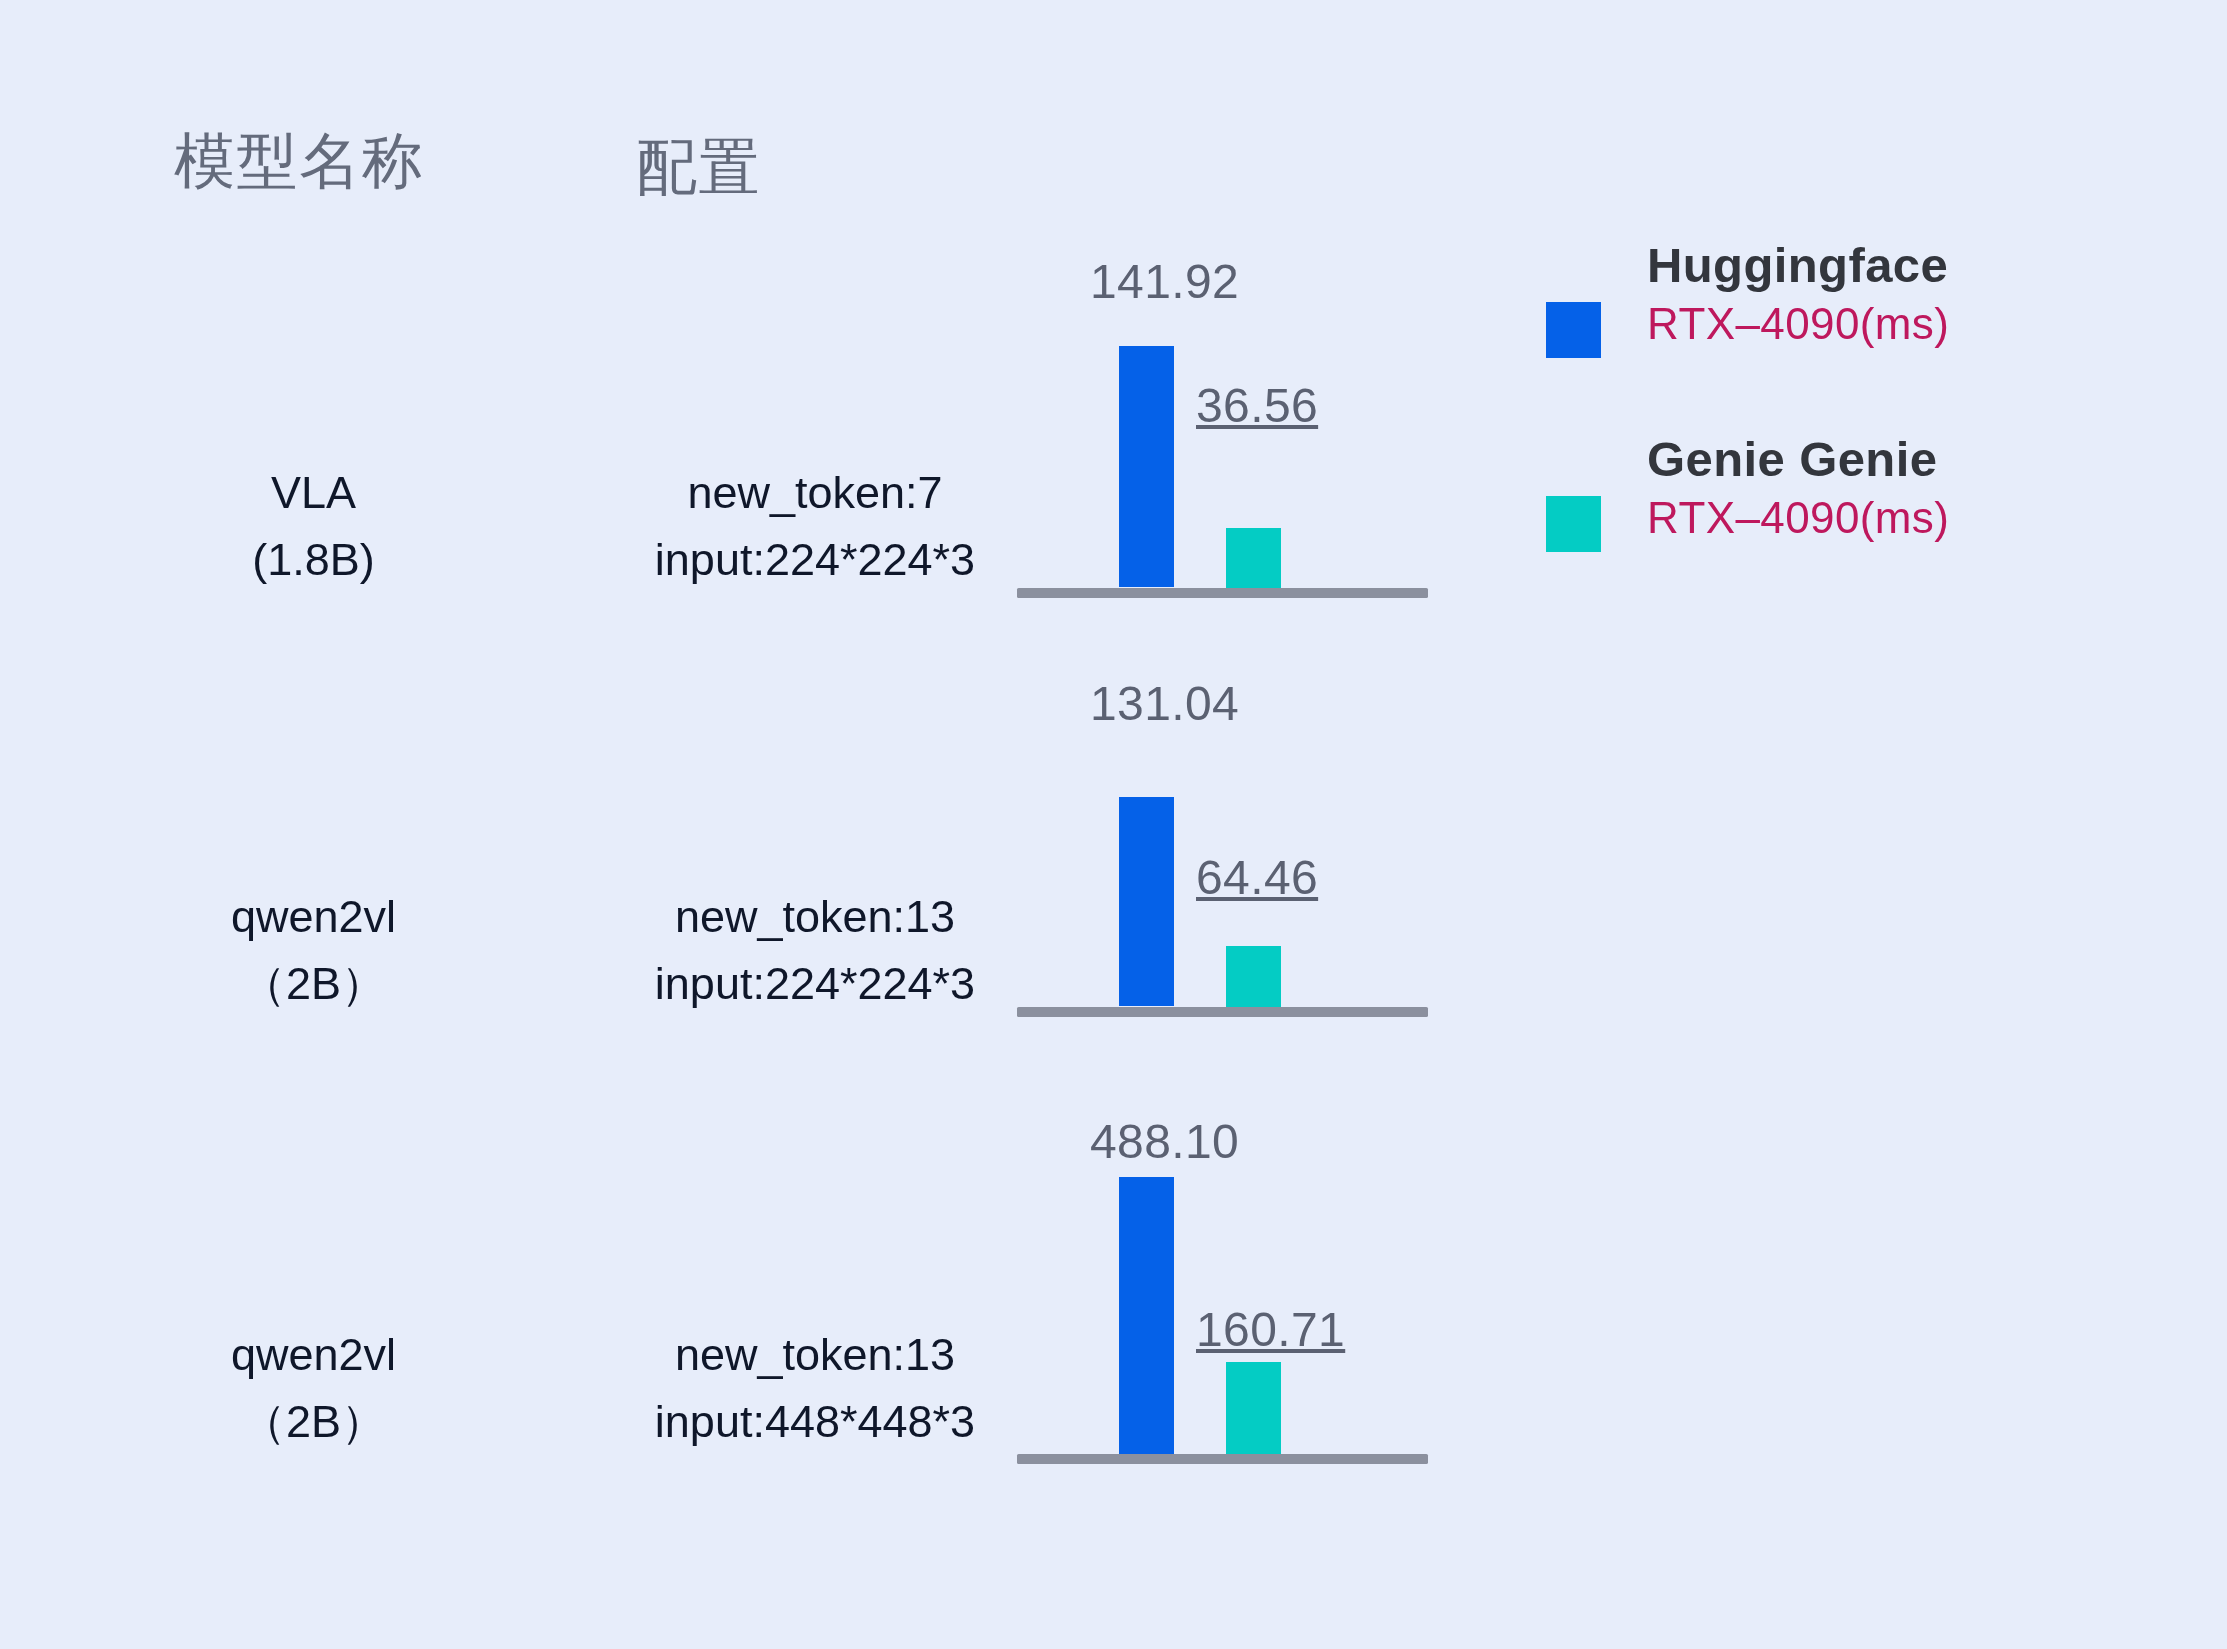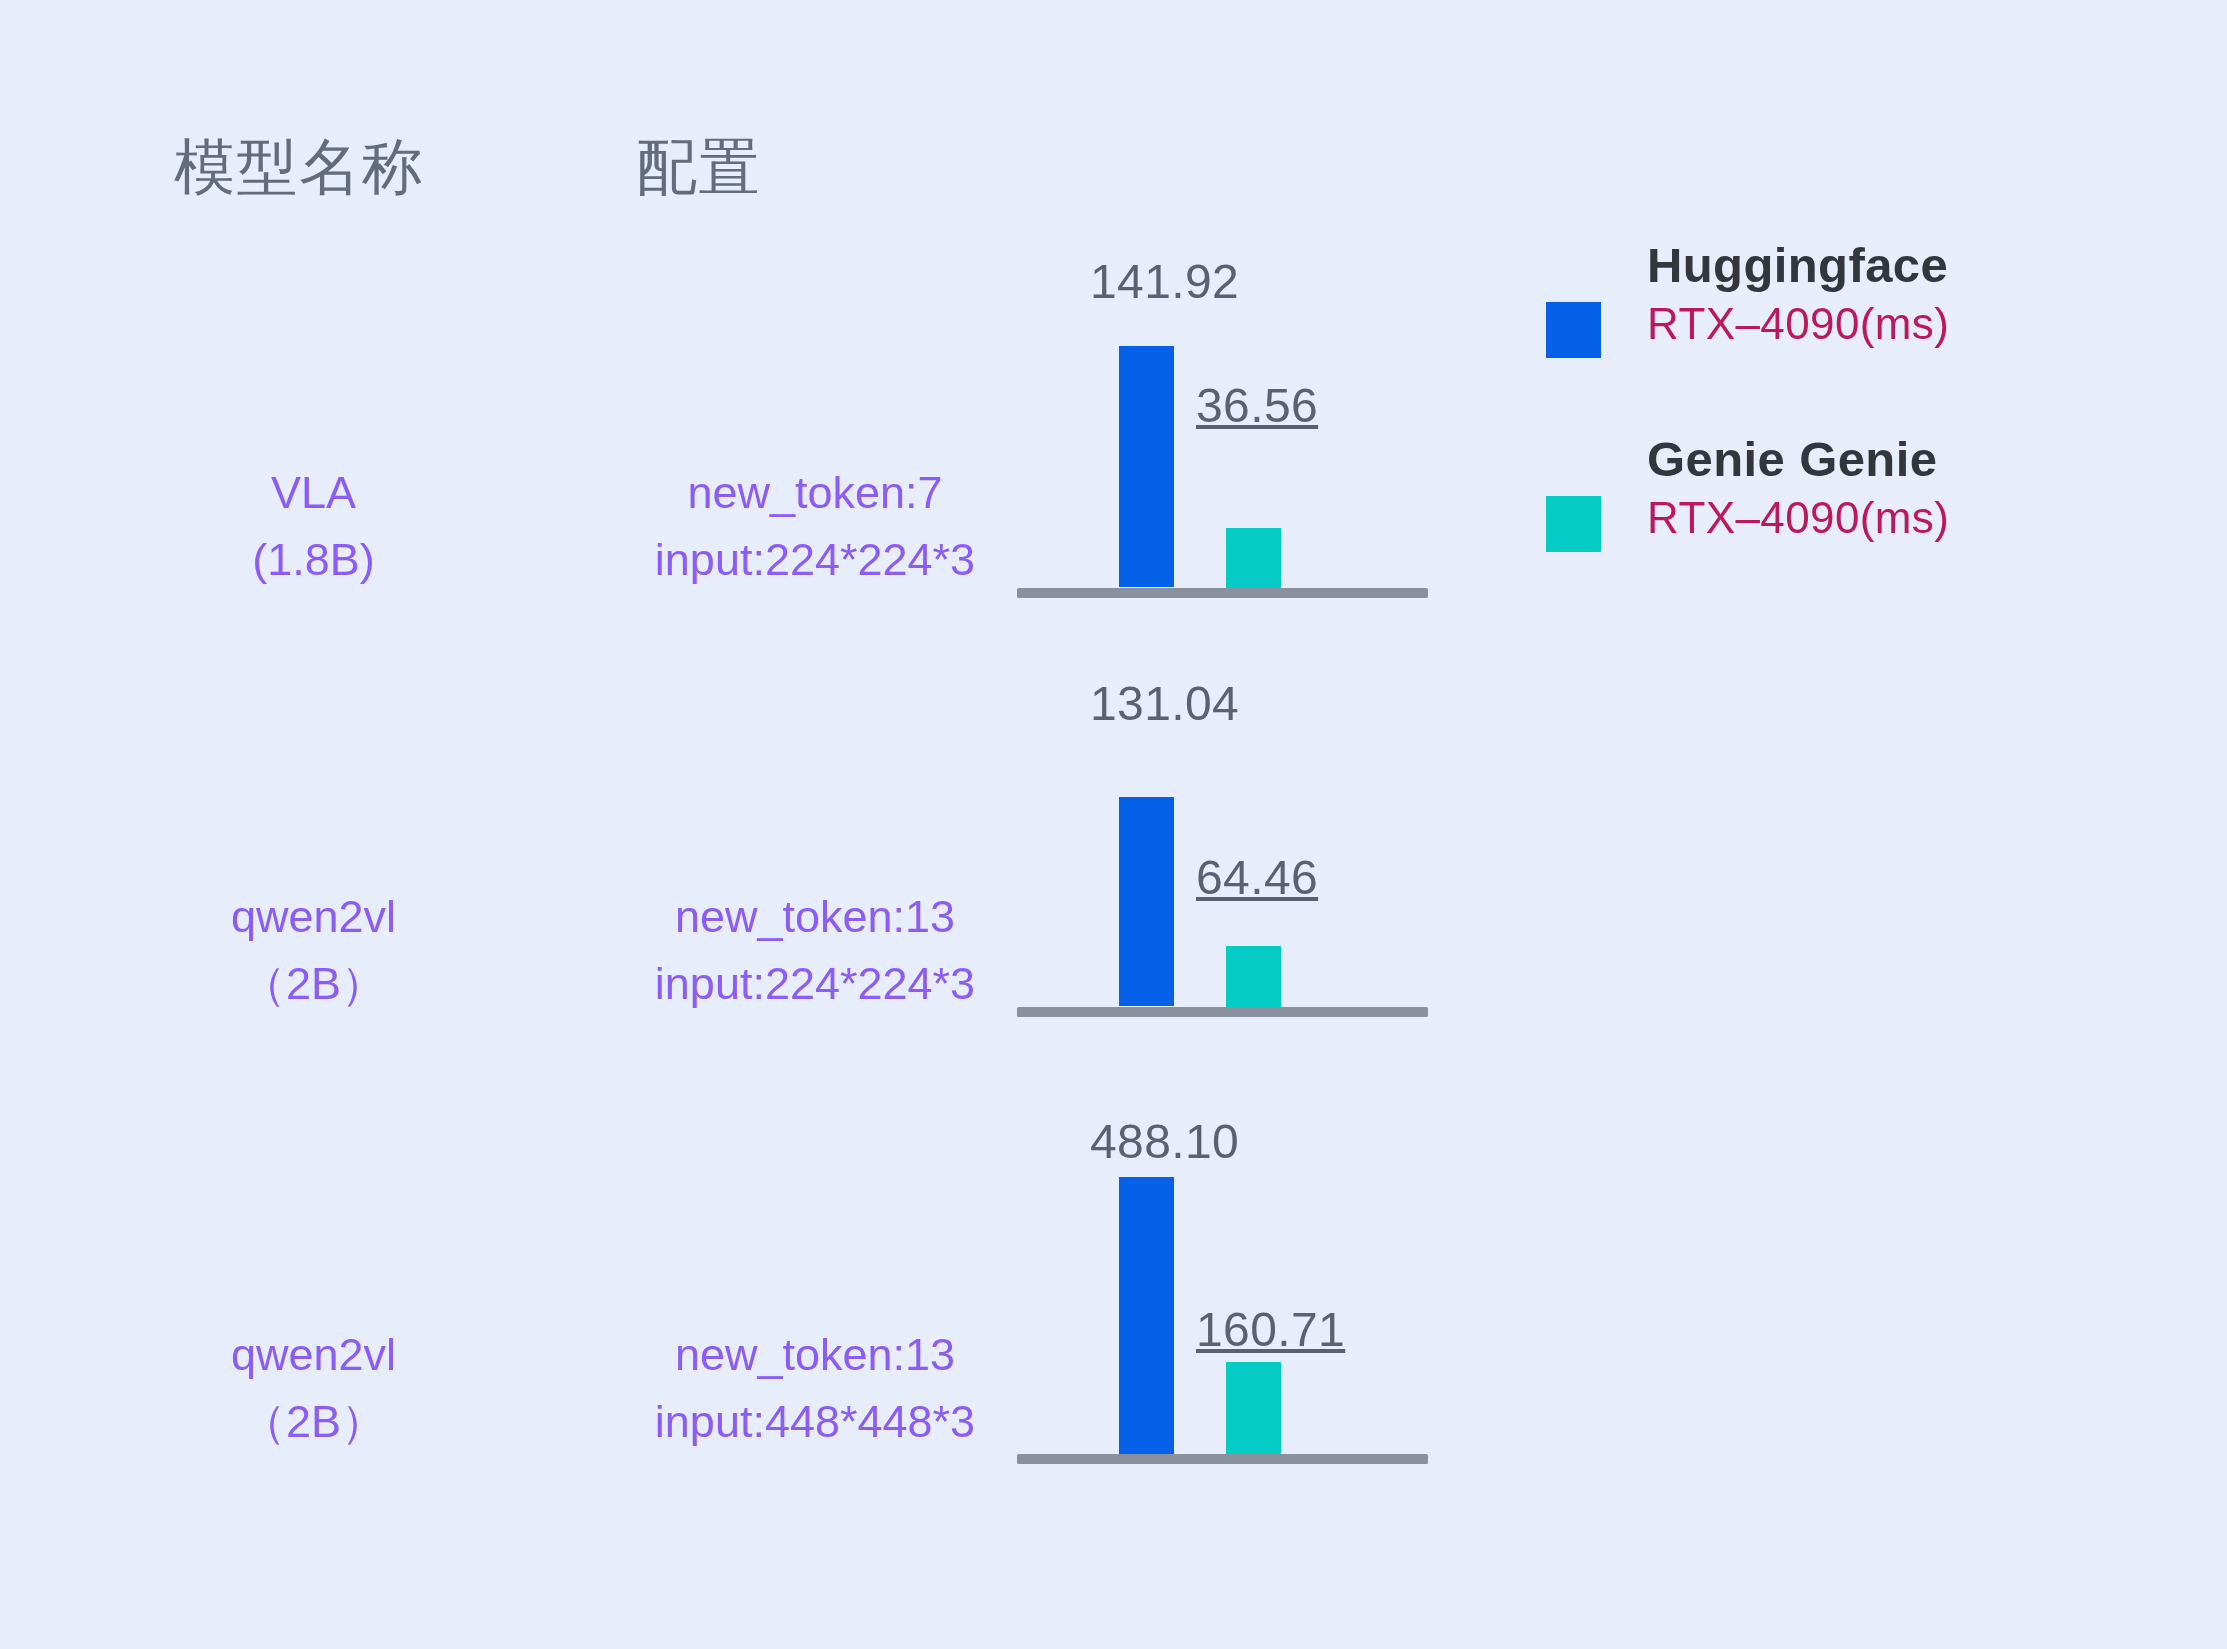--- a/index.html
+++ b/index.html
@@ -23,27 +23,27 @@
 
   
   .col-header {
     position: absolute;
     color: #646b7c;
     font-size: 61px;
     font-weight: 400;
     letter-spacing: 1.6px;
     white-space: nowrap;
   }
-  #header-model-name { left: 174px; top: 127px; text-align: right; }
+  #header-model-name { left: 174px; top: 121px; text-align: right; }
   #header-config     { left: 636px; top: 127px; }
 
   
   .cell {
     position: absolute;
-    color: #8b5cf6;
+    color: #0f172a;
     font-size: 45px;
     font-weight: 400;
     line-height: 67px;
     text-align: center;
     white-space: nowrap;
   }
   .cell .line { display: block; }
 
   .cell-model  { width: 361px; }
   .cell-config { width: 596px; }

